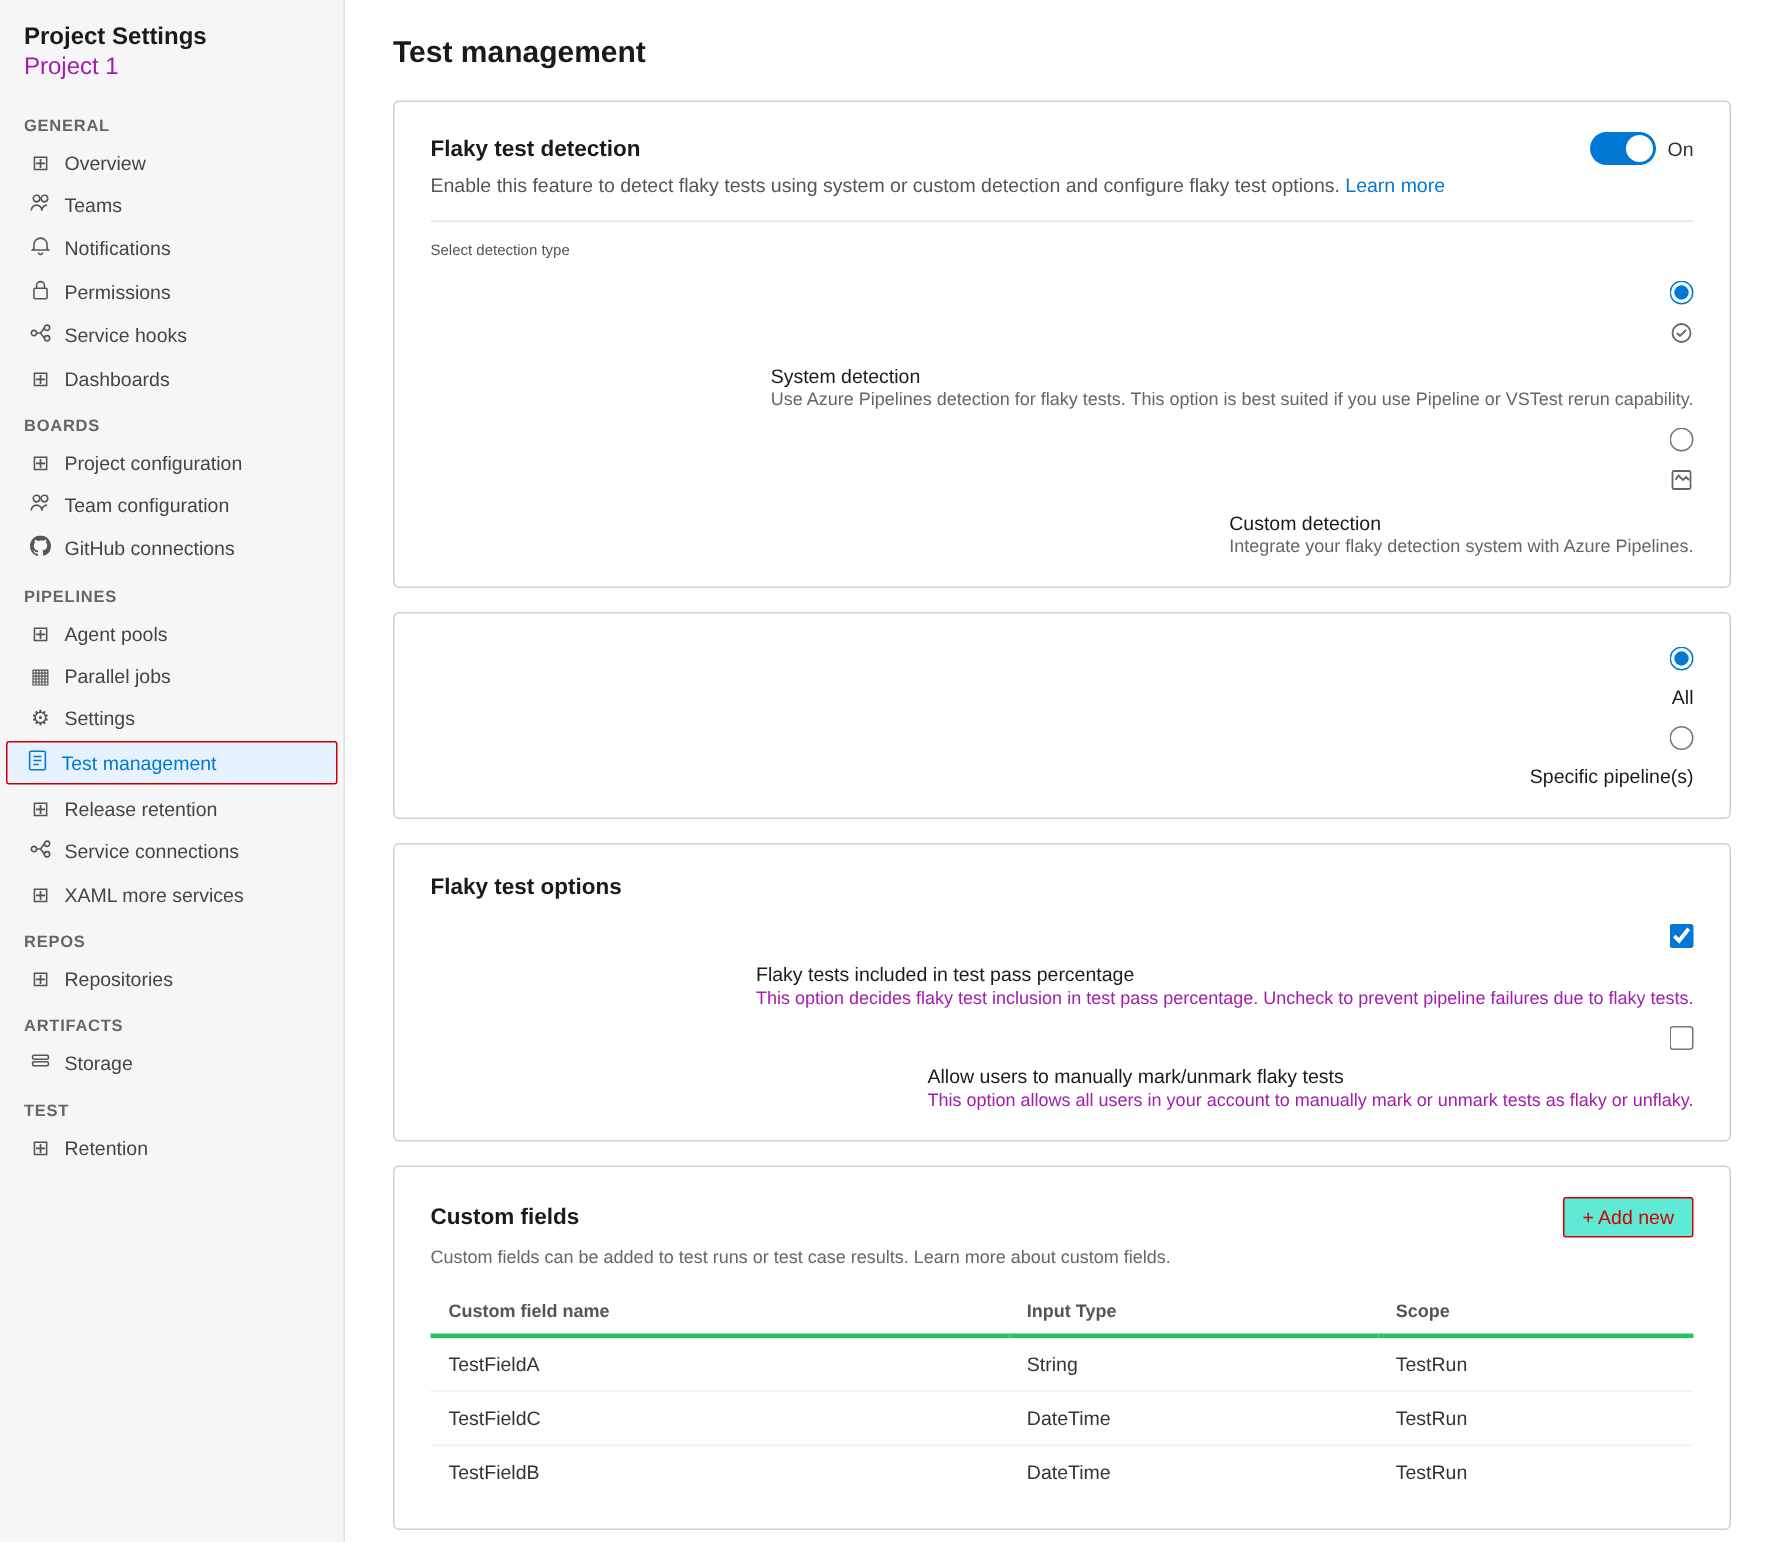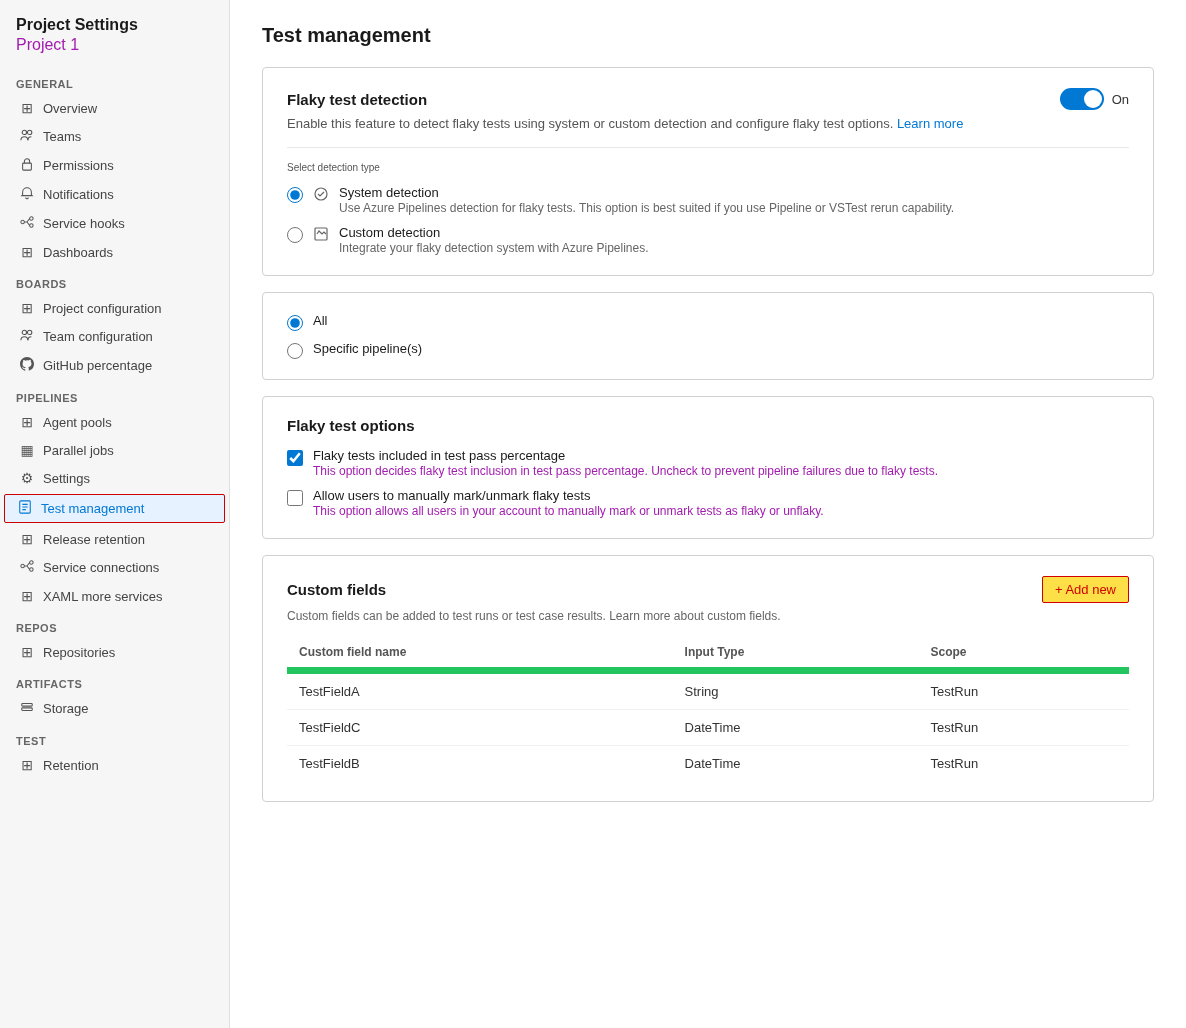--- a/index.html
+++ b/index.html
@@ -138,22 +138,23 @@
       color: #555;
       margin-bottom: 12px;
       border-top: 1px solid #e8e8e8;
       padding-top: 14px;
     }
 
     
     .radio-group, .checkbox-group { display: flex; flex-direction: column; gap: 10px; }
     .radio-item, .checkbox-item {
       display: flex;
-      align-items: flex-start;
+      align-items: flex-end;
       gap: 10px;
+      flex-direction: column;
     }
     .radio-item input[type="radio"],
     .checkbox-item input[type="checkbox"] {
       margin-top: 2px;
       flex-shrink: 0;
       cursor: pointer;
       accent-color: #0078d4;
       width: 16px;
       height: 16px;
     }
@@ -177,38 +178,38 @@
     
     .custom-fields-header {
       display: flex;
       align-items: center;
       justify-content: space-between;
       margin-bottom: 6px;
     }
     .add-new-btn {
       border: 1.5px solid #d00000;
       color: #d00000;
-      background: #fde047;
+      background: #5eead4;
       padding: 5px 12px;
       font-size: 13px;
       font-weight: 500;
       cursor: pointer;
       border-radius: 2px;
     }
     .table-desc {
       font-size: 12px;
       color: #666;
       margin-bottom: 14px;
     }
     .cf-table {
       width: 100%;
       border-collapse: collapse;
     }
     .cf-table thead tr {
-      border-bottom: 7px solid #22c55e;
+      border-bottom: 3px solid #22c55e;
     }
     .cf-table th {
       font-size: 12px;
       font-weight: 600;
       color: #555;
       padding: 8px 12px;
       text-align: left;
     }
     .cf-table td {
       font-size: 13px;
@@ -239,34 +240,34 @@
           <circle cx="11" cy="5" r="2.5" stroke="#555" stroke-width="1.2"></circle>
           <path d="M1 14c0-2.2 1.8-4 4-4s4 1.8 4 4" stroke="#555" stroke-width="1.2"></path>
           <path d="M9 14c0-2.2 1.8-4 4-4" stroke="#555" stroke-width="1.2"></path>
         </svg>
     </span>
     <span>Teams</span>
   </div>
   <div class="sidebar-item">
     <span class="sidebar-icon">
       <svg width="14" height="14" viewBox="0 0 16 16" fill="none">
+          <path d="M8 2a5 5 0 00-5 5v3l-1 1h12l-1-1V7a5 5 0 00-5-5z" stroke="#555" stroke-width="1.2"></path>
+          <path d="M6.5 13a1.5 1.5 0 003 0" stroke="#555" stroke-width="1.2"></path>
+        </svg>
+    </span>
+    <span>Notifications</span>
+  </div>
+  <div class="sidebar-item">
+    <span class="sidebar-icon">
+      <svg width="14" height="14" viewBox="0 0 16 16" fill="none">
           <rect x="3" y="7" width="10" height="8" rx="1" stroke="#555" stroke-width="1.2"></rect>
           <path d="M5 7V5a3 3 0 016 0v2" stroke="#555" stroke-width="1.2"></path>
         </svg>
     </span>
     <span>Permissions</span>
-  </div>
-  <div class="sidebar-item">
-    <span class="sidebar-icon">
-      <svg width="14" height="14" viewBox="0 0 16 16" fill="none">
-          <path d="M8 2a5 5 0 00-5 5v3l-1 1h12l-1-1V7a5 5 0 00-5-5z" stroke="#555" stroke-width="1.2"></path>
-          <path d="M6.5 13a1.5 1.5 0 003 0" stroke="#555" stroke-width="1.2"></path>
-        </svg>
-    </span>
-    <span>Notifications</span>
   </div>
   <div class="sidebar-item">
     <span class="sidebar-icon">
       <svg width="14" height="14" viewBox="0 0 16 16" fill="none">
           <circle cx="3" cy="8" r="2" stroke="#555" stroke-width="1.2"></circle>
           <circle cx="13" cy="4" r="2" stroke="#555" stroke-width="1.2"></circle>
           <circle cx="13" cy="12" r="2" stroke="#555" stroke-width="1.2"></circle>
           <path d="M5 8h3m0 0l3-4m-3 4l3 4" stroke="#555" stroke-width="1.2"></path>
         </svg>
     </span>
@@ -292,21 +293,21 @@
         </svg>
     </span>
     <span>Team configuration</span>
   </div>
   <div class="sidebar-item">
     <span class="sidebar-icon">
       <svg width="14" height="14" viewBox="0 0 16 16" fill="#555">
           <path d="M8 0C3.58 0 0 3.58 0 8c0 3.54 2.29 6.53 5.47 7.59.4.07.55-.17.55-.38v-1.33c-2.23.48-2.7-1.07-2.7-1.07-.36-.93-.89-1.17-.89-1.17-.73-.5.05-.49.05-.49.8.06 1.23.82 1.23.82.71 1.22 1.87.87 2.33.66.07-.52.28-.87.5-1.07-1.78-.2-3.64-.89-3.64-3.95 0-.87.31-1.59.82-2.15-.08-.2-.36-1.02.08-2.12 0 0 .67-.21 2.2.82A7.69 7.69 0 018 3.8c.68 0 1.36.09 2 .27 1.53-1.04 2.2-.82 2.2-.82.44 1.1.16 1.92.08 2.12.51.56.82 1.27.82 2.15 0 3.07-1.87 3.75-3.65 3.95.29.25.54.73.54 1.48v2.19c0 .21.15.46.55.38A8.01 8.01 0 0016 8c0-4.42-3.58-8-8-8z"></path>
         </svg>
     </span>
-    <span>GitHub percentage</span>
+    <span>GitHub connections</span>
   </div>
 
   <div class="sidebar-section-header">Pipelines</div>
   <div class="sidebar-item">
     <span class="sidebar-icon">⊞</span>
     <span>Agent pools</span>
   </div>
   <div class="sidebar-item">
     <span class="sidebar-icon">▦</span>
     <span>Parallel jobs</span>

